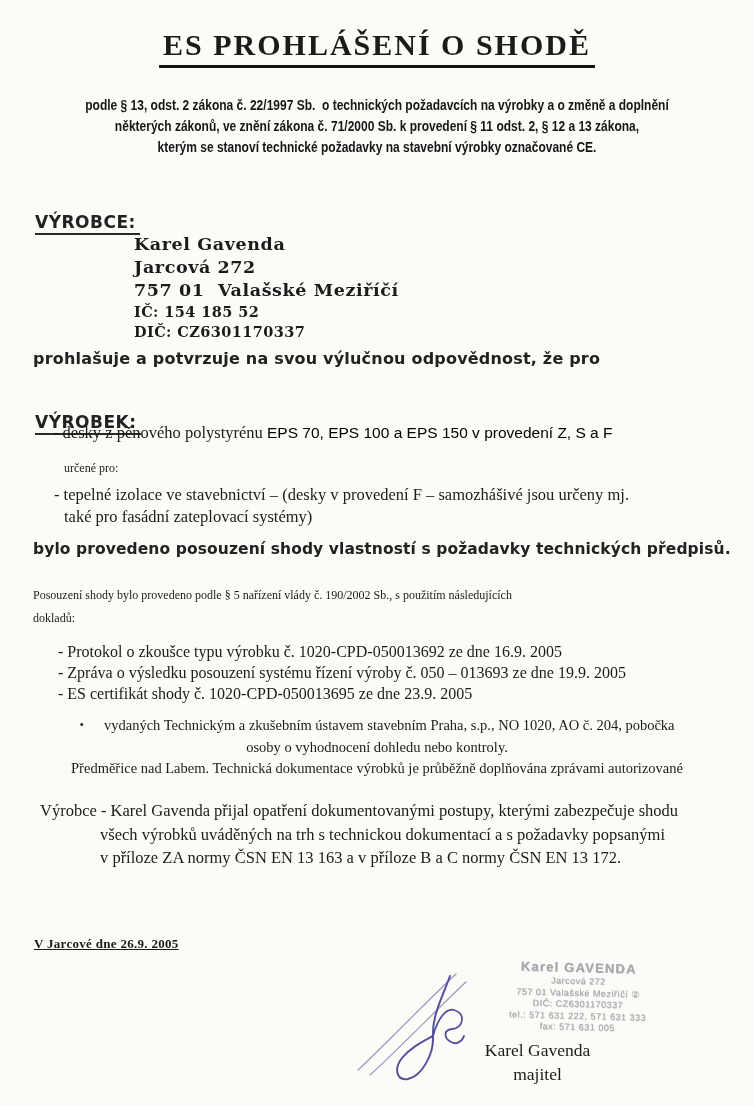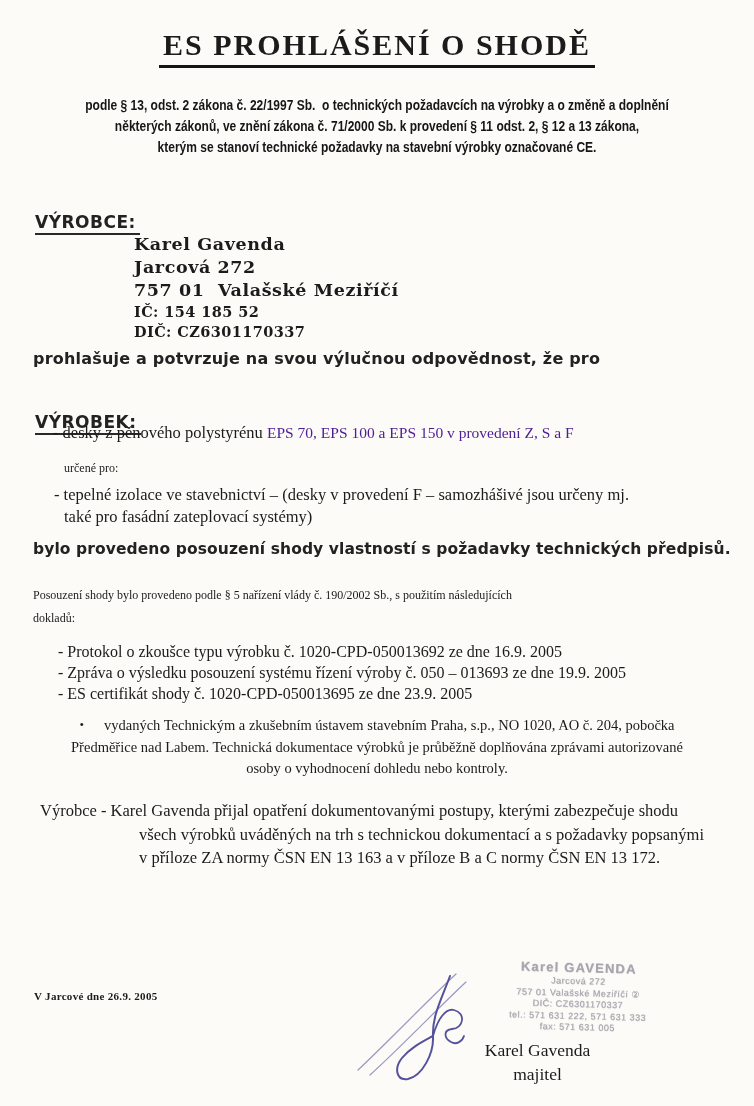--- a/index.html
+++ b/index.html
@@ -35,21 +35,21 @@
     font-weight: 700;
     font-size: 15px;
     line-height: 21px;
     transform: scaleX(0.8);
     transform-origin: 50% 0;
     color: #161616;
   }
 
   
   .hand-bold { font-family: "DejaVu Sans", sans-serif; font-weight: 700; color: #222; }
-  .hand-reg  { font-family: Liberation Serif, serif; font-weight: 400; color: #4c1d95; }
+  .hand-reg  { font-family: Liberation Sans, sans-serif; font-weight: 400; color: #000000; }
   .hand-heading {
     display: inline-block;
     font-family: "DejaVu Sans", sans-serif;
     font-weight: 700;
     font-size: 17px;
     letter-spacing: 0.5px;
     border-bottom: 2px solid #2a2a2a;
     padding: 0 4px 1px 0;
     color: #222;
     margin-top: 21px;
@@ -79,23 +79,23 @@
   #documents { top: 641px; left: 58px; font-size: 16px; line-height: 21px; }
 
   #issuer-note {
     top: 714px; left: 62px; width: 630px;
     text-align: center;
     font-size: 14.5px; line-height: 21.5px;
   }
   .bullet { display: inline-block; margin-right: 20px; font-size: 13px; vertical-align: 1px; }
 
   #measures { top: 799px; left: 40px; font-size: 16.5px; line-height: 23.5px; }
-  #measures .cont { margin-left: 99px; }
-
-  #place-date { top: 990px; left: 34px; font-weight: 700; font-size: 11px; letter-spacing: 0.3px; }
+  #measures .cont { margin-left: 60px; }
+
+  #place-date { top: 936px; left: 34px; font-weight: 700; font-size: 13px; letter-spacing: 0.3px; text-decoration: underline; }
 
   #signature { left: 350px; top: 948px; width: 140px; height: 135px; }
 
   #stamp {
     left: 498px; top: 960px; width: 160px;
     text-align: center;
     font-family: "Liberation Sans", sans-serif;
     color: var(--stamp, #a6a6ac);
     transform: rotate(1.5deg);
     text-shadow: 0.4px 0.4px 0.7px rgba(165,165,175,0.7);
@@ -157,22 +157,22 @@
   </div>
 
   <div class="abs" id="documents">
     <div>- Protokol o zkoušce typu výrobku č. 1020-CPD-050013692 ze dne 16.9. 2005</div>
     <div>- Zpráva o výsledku posouzení systému řízení výroby č. 050 – 013693 ze dne 19.9. 2005</div>
     <div>- ES certifikát shody č. 1020-CPD-050013695 ze dne 23.9. 2005</div>
   </div>
 
   <div class="abs" id="issuer-note">
     <div><span class="bullet">•</span><span>vydaných Technickým a zkušebním ústavem stavebním Praha, s.p., NO 1020, AO č. 204, pobočka</span></div>
+    <div>osoby o vyhodnocení dohledu nebo kontroly.</div>
     <div>Předměřice nad Labem. Technická dokumentace výrobků je průběžně doplňována zprávami autorizované</div>
-    <div>osoby o vyhodnocení dohledu nebo kontroly.</div>
   </div>
 
   <div class="abs" id="measures">
     <div>Výrobce - Karel Gavenda přijal opatření dokumentovanými postupy, kterými zabezpečuje shodu</div>
     <div class="cont">všech výrobků uváděných na trh s technickou dokumentací a s požadavky popsanými</div>
     <div class="cont">v příloze ZA normy ČSN EN 13 163 a v příloze B a C normy ČSN EN 13 172.</div>
   </div>
 
   <div class="abs" id="place-date">V Jarcové dne 26.9. 2005</div>
 

